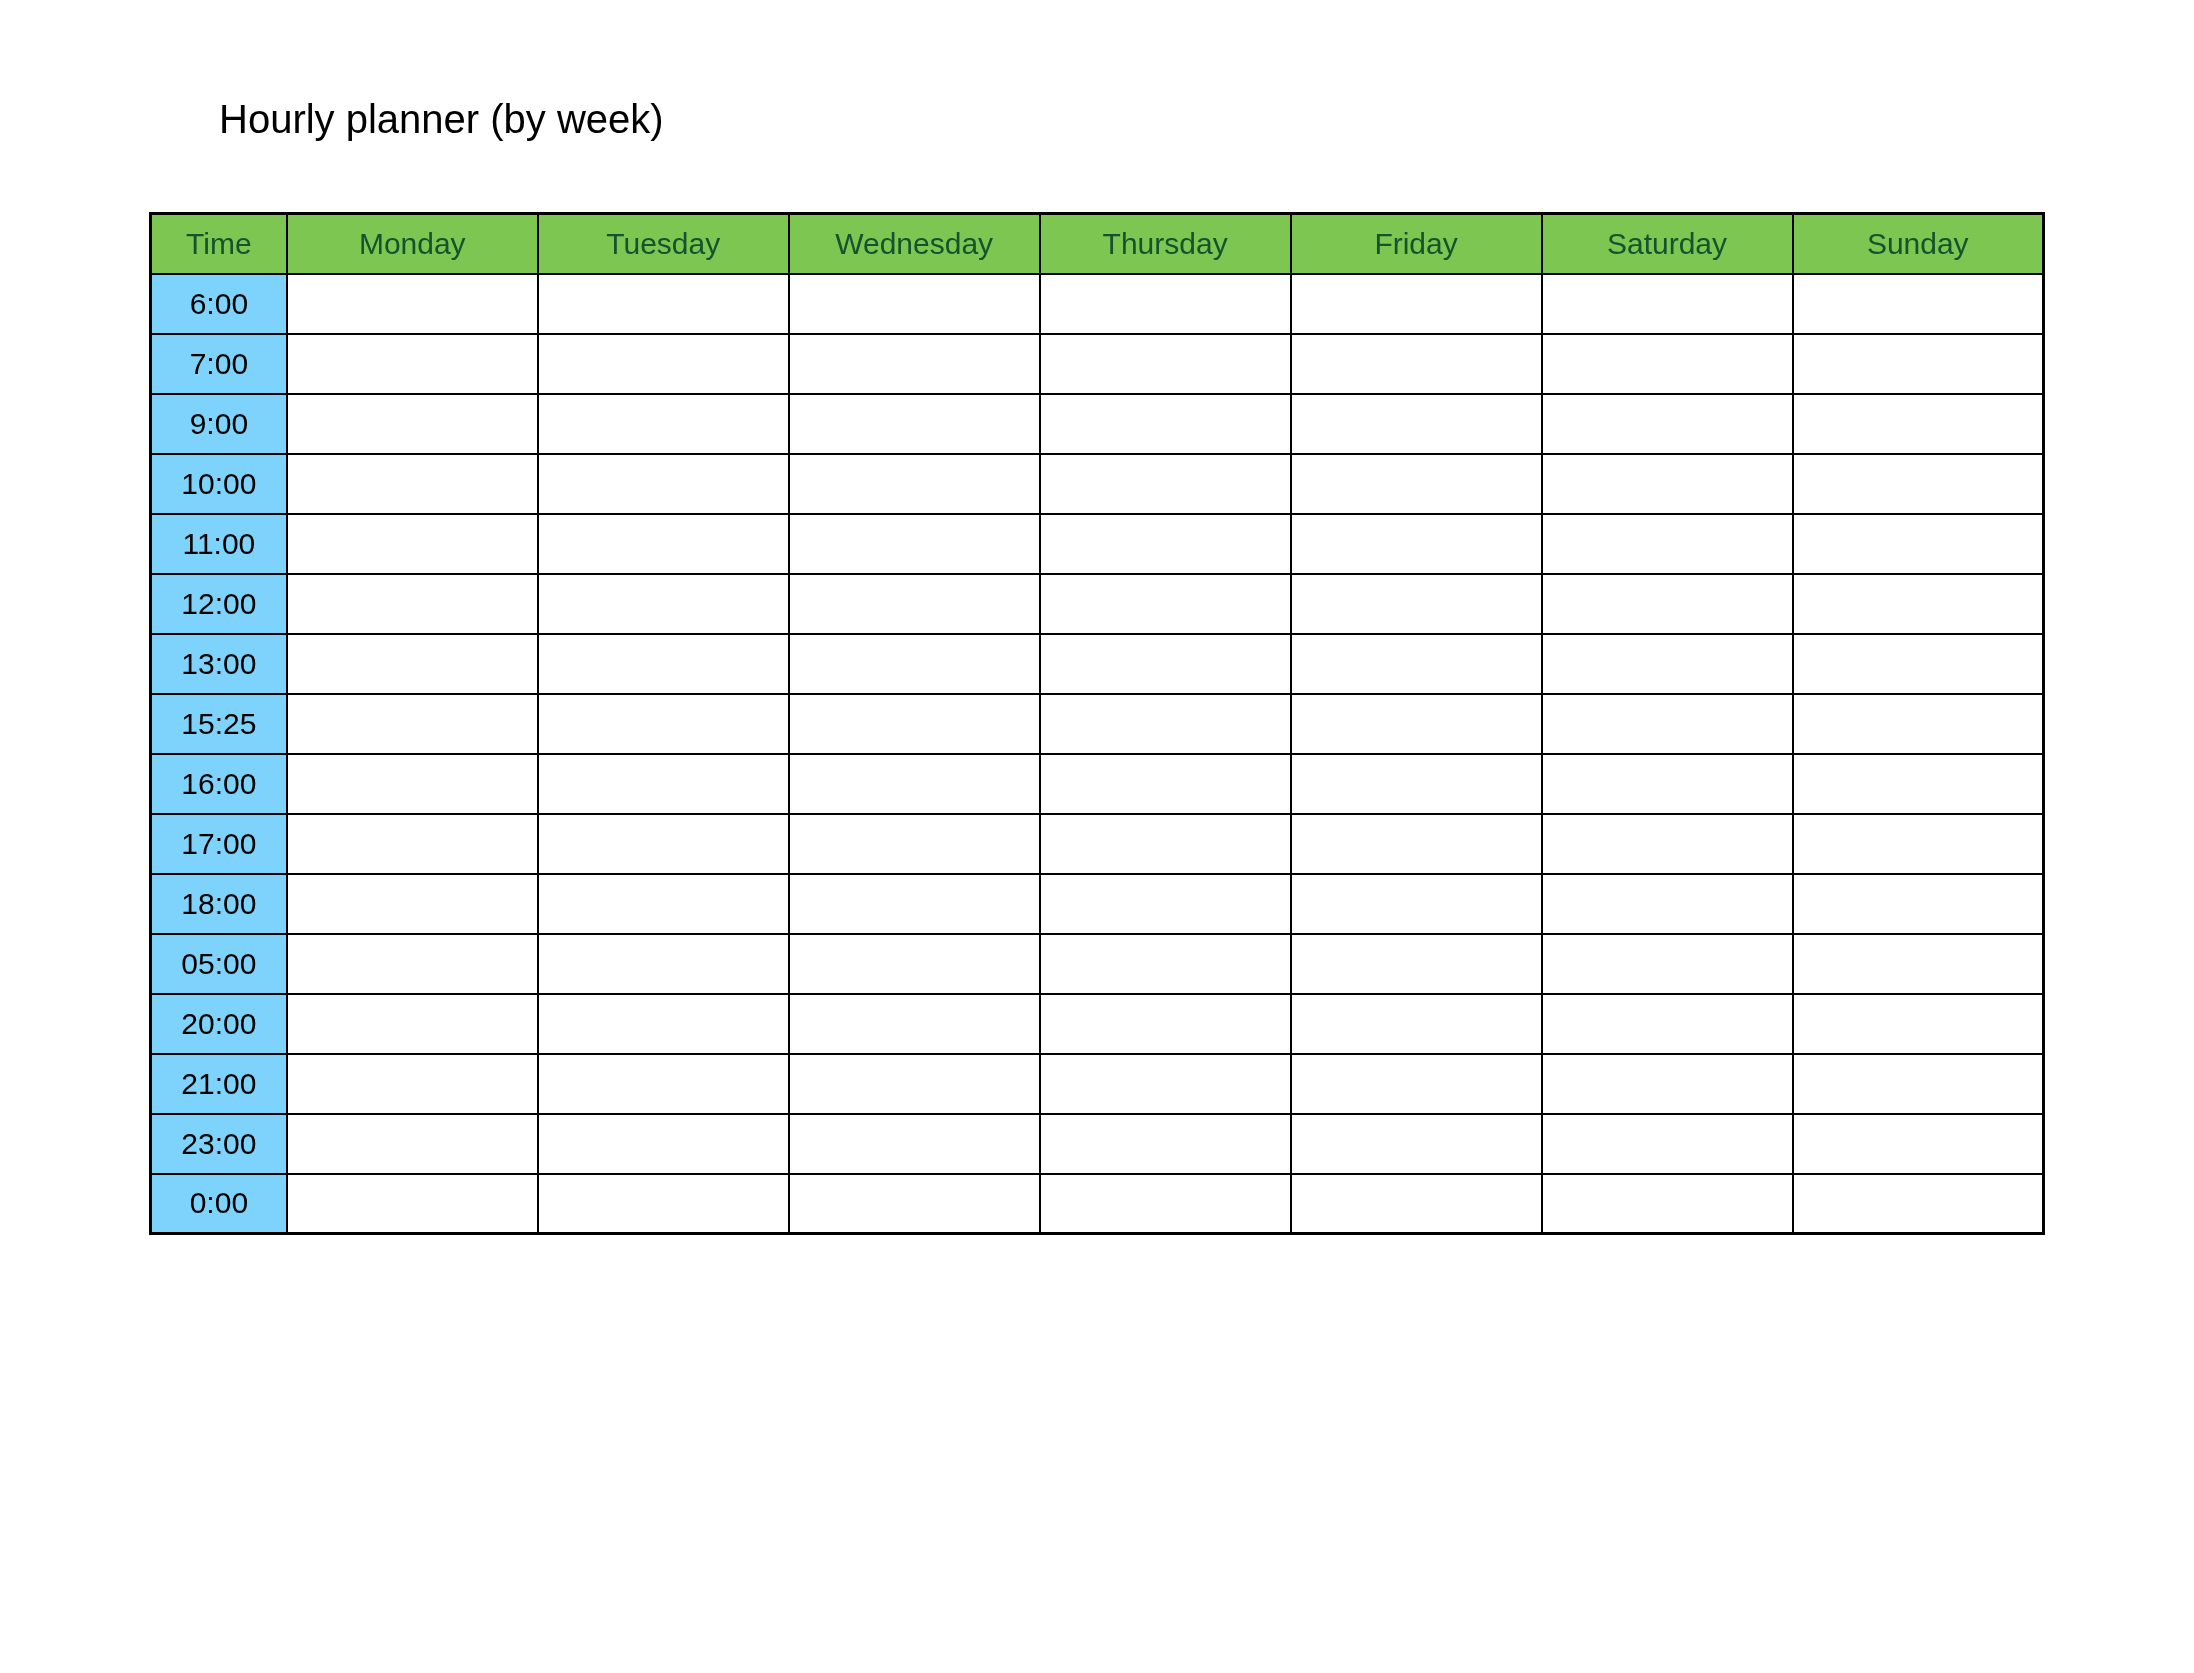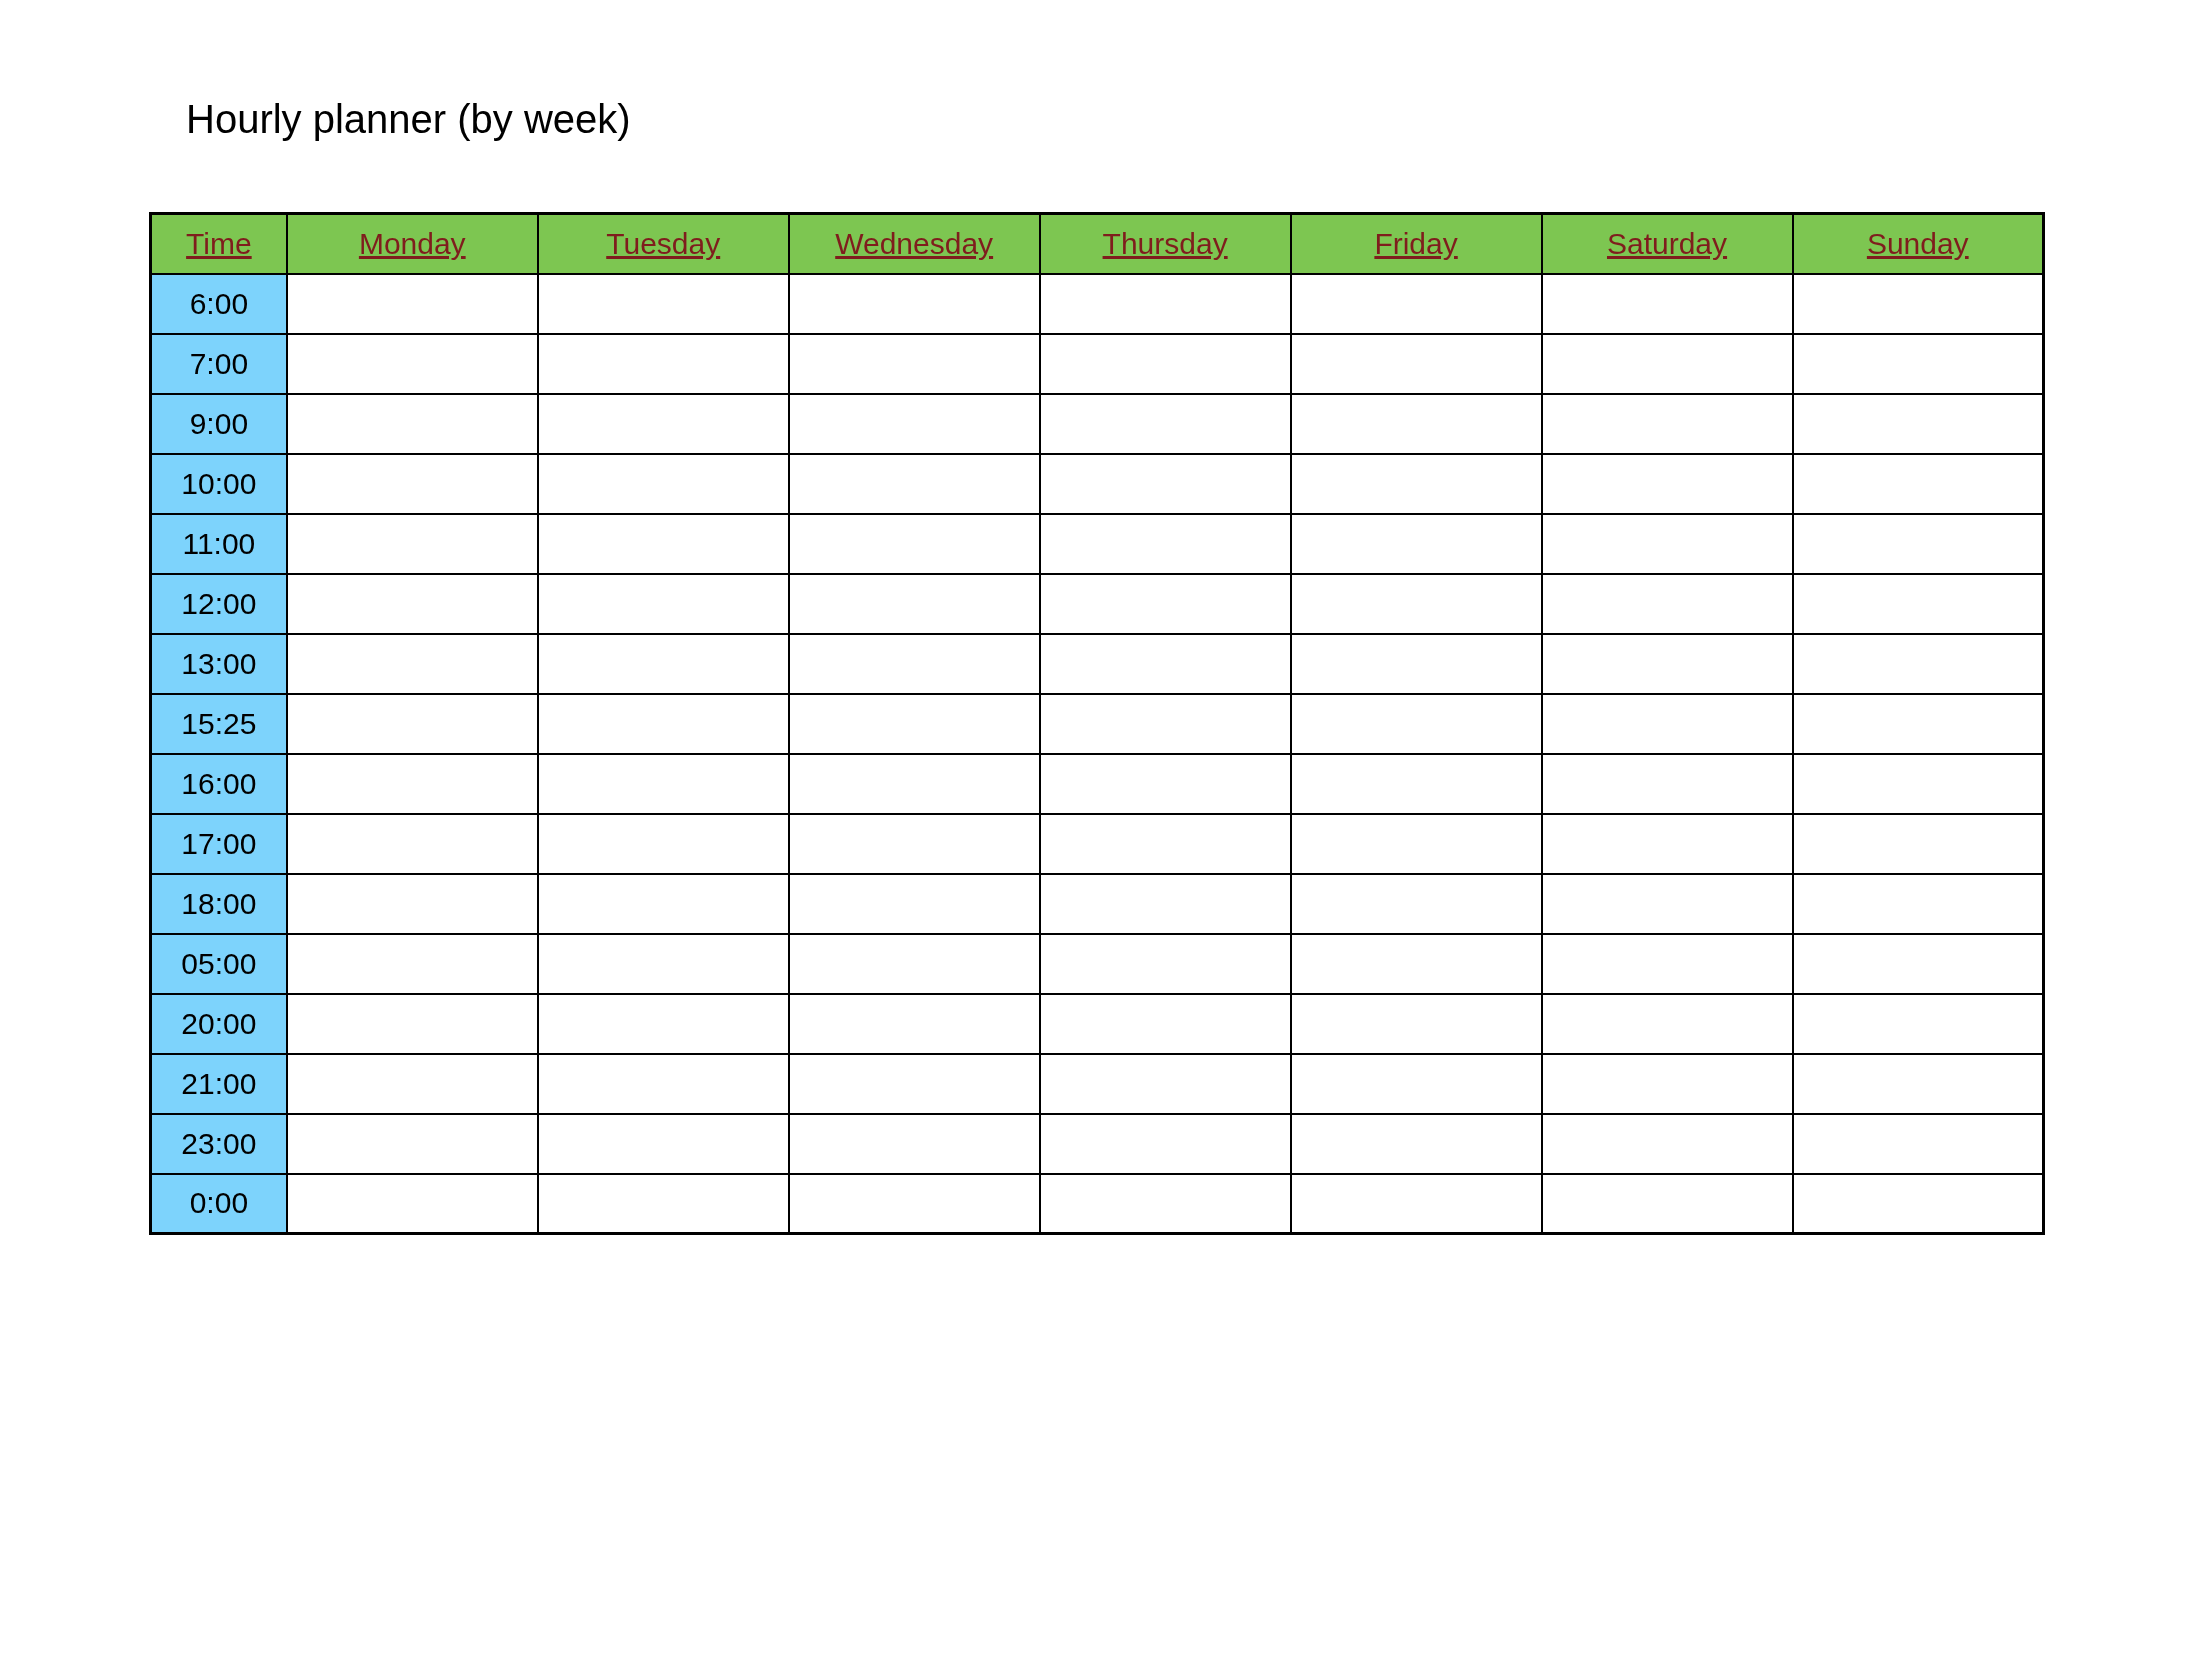--- a/index.html
+++ b/index.html
@@ -10,39 +10,38 @@
     body {
       background: #ffffff;
       font-family: Arial, sans-serif;
       padding: 97px 149px;
     }
     .title {
       font-size: 40px;
       font-weight: normal;
       color: #000;
       margin-bottom: 70px;
-      margin-left: 37px;
+      margin-left: 70px;
     }
     table {
       border-collapse: collapse;
       width: 100%;
       border: 3.5px solid #000;
     }
     th, td {
       border: 2.6px solid #000;
       text-align: center;
       font-size: 30px;
       height: 60px;
       padding: 0 5.3px;
       font-weight: normal;
     }
     th {
       background: #7dc651;
-      color: #7f1d1d;
-      text-decoration: underline;
+      color: #14532d;
     }
     .time-col {
       background: #7dd3fc;
       width: 7.2%;
       white-space: nowrap;
     }
     .day-col {
       background: #ffffff;
       width: calc(92.8% / 7);
     }

